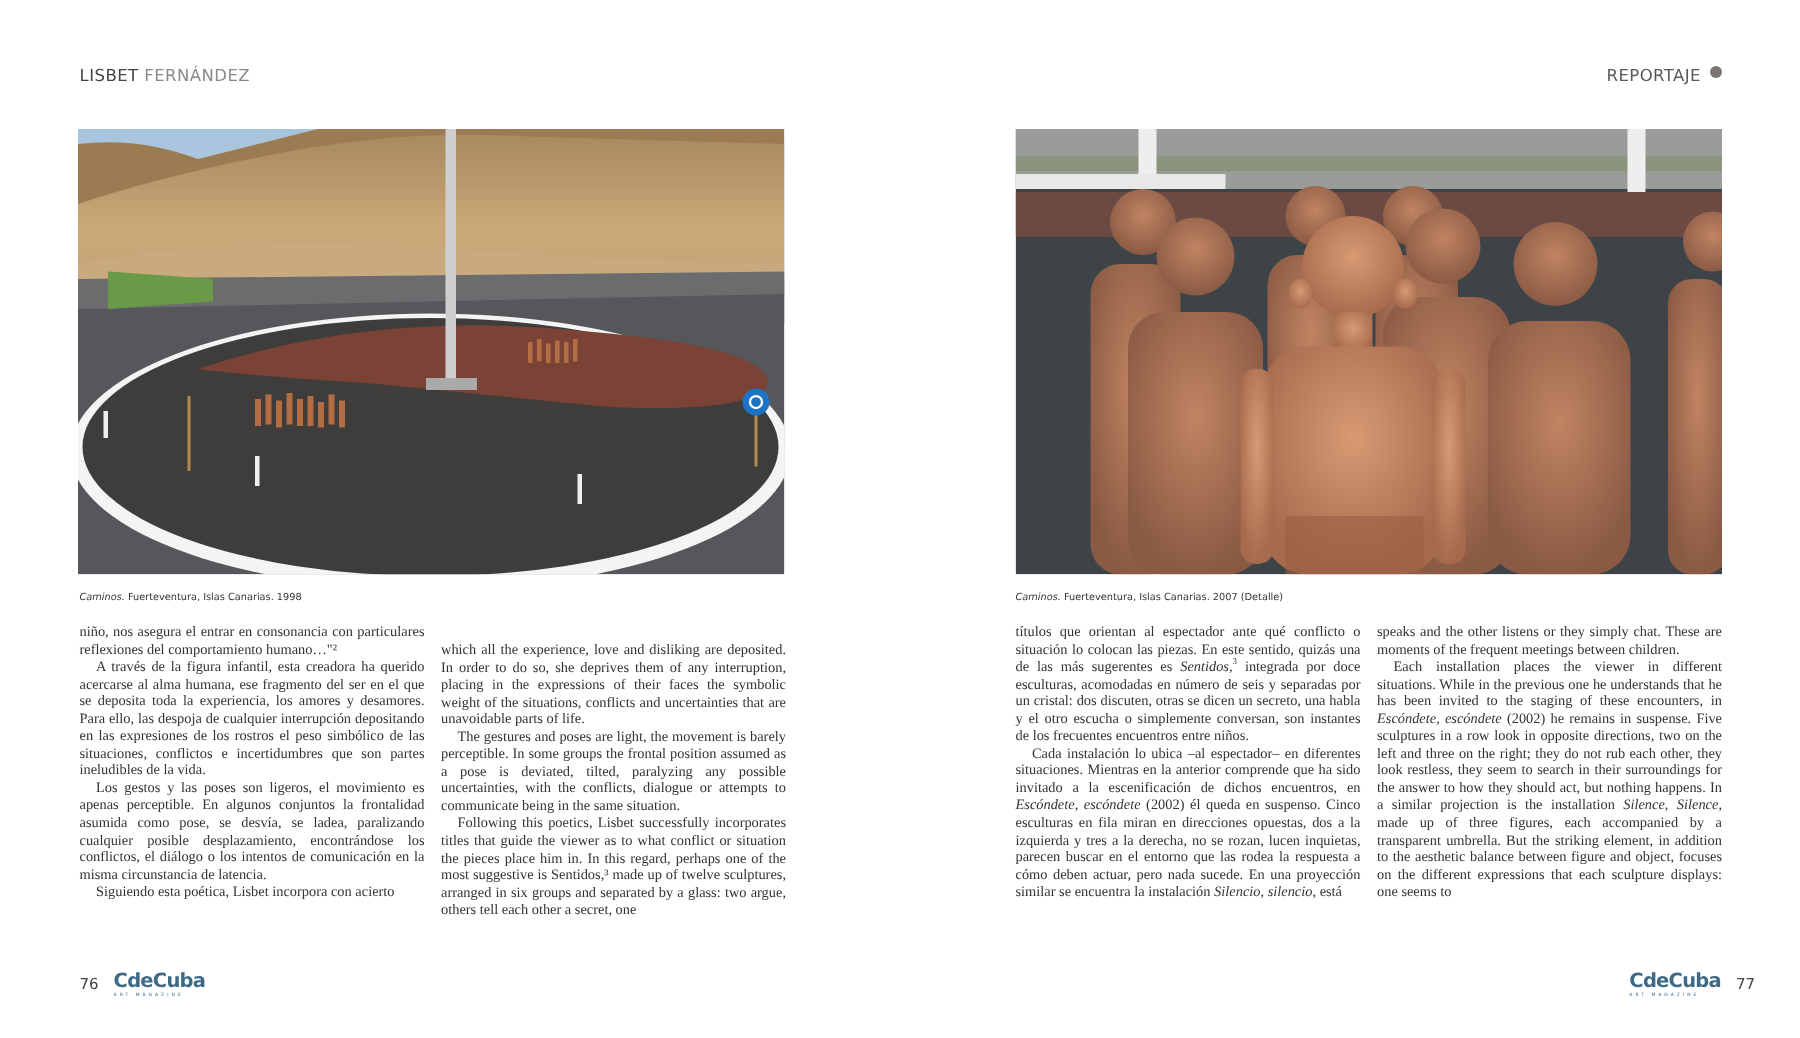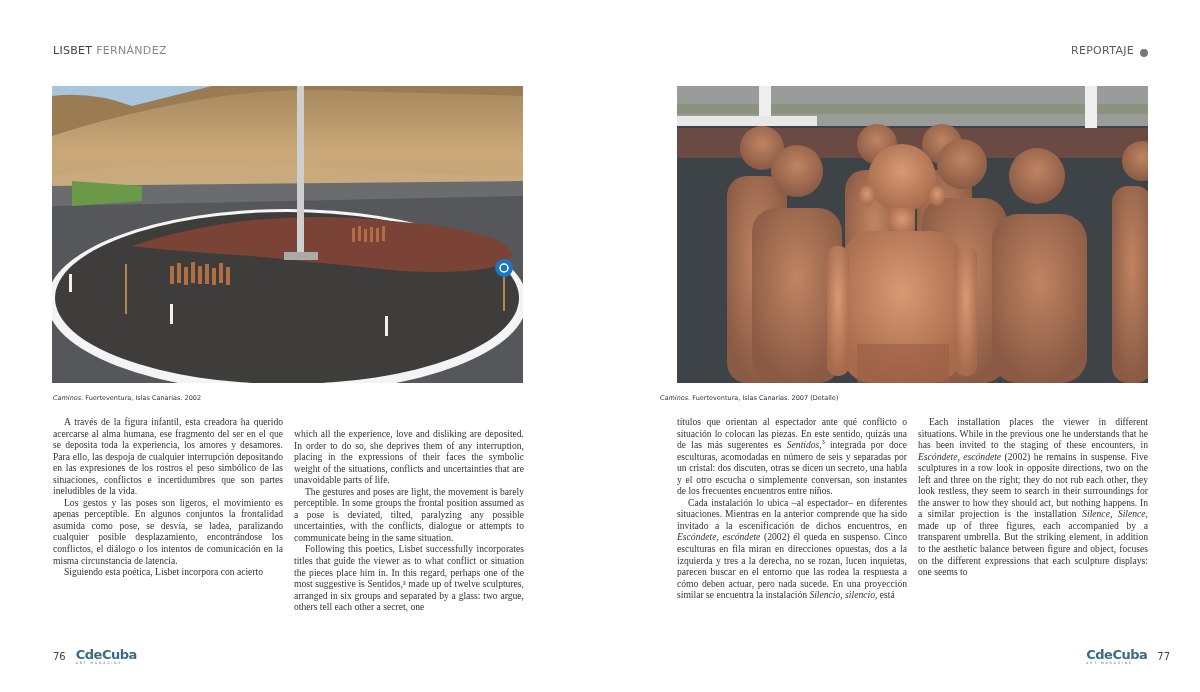--- a/index.html
+++ b/index.html
@@ -12,33 +12,33 @@
     .page.left { left: 0; }
     .page.right { left: 600px; }
 
     .running-head {
       position: absolute; top: 44px; font-family: "DejaVu Sans", sans-serif;
       font-size: 11px; letter-spacing: 0.3px; color: #555;
     }
     .left .running-head { left: 53px; }
     .left .running-head .first { color: #444; }
     .left .running-head .last { color: #8a8a8a; }
-    .right .running-head { right: 52px; display: flex; align-items: flex-end; gap: 6px; color: #5a5a5a; }
+    .right .running-head { right: 52px; display: flex; align-items: flex-start; gap: 6px; color: #5a5a5a; }
     .dot { width: 8px; height: 8px; border-radius: 50%; background: #7d7574; display: inline-block; }
 
     .photo { position: absolute; top: 86px; width: 471px; height: 297px; overflow: hidden; }
     .left .photo { left: 52px; }
     .right .photo { left: 77px; }
 
     .caption {
       position: absolute; top: 394px; font-family: "DejaVu Sans", sans-serif;
       font-size: 6.5px; color: #333;
     }
     .left .caption { left: 53px; }
-    .right .caption { left: 60px; }
+    .right .caption { left: 77px; }
     .caption i { font-style: italic; }
 
     .col {
       position: absolute; top: 416px; width: 230px;
       font-size: 9.6px; line-height: 11.55px; text-align: justify; color: #333;
     }
     .col p { margin: 0; text-indent: 0; }
     .col p.ind { text-indent: 11px; }
     .left .col.c1 { left: 53px; }
     .left .col.c2 { left: 294px; margin-top: 12px; }
@@ -113,24 +113,25 @@
           <circle cx="452" cy="182" r="4" fill="none" stroke="#fff" stroke-width="1.5"></circle>
         <rect x="451" y="191" width="2" height="34" fill="#b08a50"></rect>
         <rect x="73" y="178" width="2" height="50" fill="#b08a50"></rect>
         <rect x="17" y="188" width="3" height="18" fill="#f0f0f0"></rect>
         <rect x="118" y="218" width="3" height="20" fill="#f0f0f0"></rect>
         <rect x="333" y="230" width="3" height="20" fill="#f0f0f0"></rect>
       </svg>
     </div>
 
     <div class="caption">
-      <i>Caminos.</i><span> Fuerteventura, Islas Canarias. 2002</span>
+      <i>Caminos.</i><span> Fuerteventura, Islas Canarias. 1998</span>
     </div>
 
     <div class="col c1">
+      <p>niño, nos asegura el entrar en consonancia con particulares reflexiones del comportamiento humano…"²</p>
       <p class="ind">A través de la figura infantil, esta creadora ha querido acercarse al alma humana, ese fragmento del ser en el que se deposita toda la experiencia, los amores y desamores. Para ello, las despoja de cualquier interrupción depositando en las expresiones de los rostros el peso simbólico de las situaciones, conflictos e incertidumbres que son partes ineludibles de la vida.</p>
       <p class="ind">Los gestos y las poses son ligeros, el movimiento es apenas perceptible. En algunos conjuntos la frontalidad asumida como pose, se desvía, se ladea, paralizando cualquier posible desplazamiento, encontrándose los conflictos, el diálogo o los intentos de comunicación en la misma circunstancia de latencia.</p>
       <p class="ind">Siguiendo esta poética, Lisbet incorpora con acierto</p>
     </div>
 
     <div class="col c2">
       <p>which all the experience, love and disliking are deposited. In order to do so, she deprives them of any interruption, placing in the expressions of their faces the symbolic weight of the situations, conflicts and uncertainties that are unavoidable parts of life.</p>
       <p class="ind">The gestures and poses are light, the movement is barely perceptible. In some groups the frontal position assumed as a pose is deviated, tilted, paralyzing any possible uncertainties, with the conflicts, dialogue or attempts to communicate being in the same situation.</p>
       <p class="ind">Following this poetics, Lisbet successfully incorporates titles that guide the viewer as to what conflict or situation the pieces place him in. In this regard, perhaps one of the most suggestive is Sentidos,³ made up of twelve sculptures, arranged in six groups and separated by a glass: two argue, others tell each other a secret, one</p>
     </div>
@@ -201,20 +202,21 @@
     <div class="caption">
       <i>Caminos.</i><span> Fuerteventura, Islas Canarias. 2007 (Detalle)</span>
     </div>
 
     <div class="col c1">
       <p><span>títulos que orientan al espectador ante qué conflicto o situación lo colocan las piezas. En este sentido, quizás una de las más sugerentes es </span><i>Sentidos,</i><sup>3</sup><span> integrada por doce esculturas, acomodadas en número de seis y separadas por un cristal: dos discuten, otras se dicen un secreto, una habla y el otro escucha o simplemente conversan, son instantes de los frecuentes encuentros entre niños.</span></p>
       <p class="ind"><span>Cada instalación lo ubica –al espectador– en diferentes situaciones. Mientras en la anterior comprende que ha sido invitado a la escenificación de dichos encuentros, en </span><i>Escóndete, escóndete</i><span> (2002) él queda en suspenso. Cinco esculturas en fila miran en direcciones opuestas, dos a la izquierda y tres a la derecha, no se rozan, lucen inquietas, parecen buscar en el entorno que las rodea la respuesta a cómo deben actuar, pero nada sucede. En una proyección similar se encuentra la instalación </span><i>Silencio, silencio</i><span>, está</span></p>
     </div>
 
     <div class="col c2">
+      <p>speaks and the other listens or they simply chat. These are moments of the frequent meetings between children.</p>
       <p class="ind"><span>Each installation places the viewer in different situations. While in the previous one he understands that he has been invited to the staging of these encounters, in </span><i>Escóndete, escóndete</i><span> (2002) he remains in suspense. Five sculptures in a row look in opposite directions, two on the left and three on the right; they do not rub each other, they look restless, they seem to search in their surroundings for the answer to how they should act, but nothing happens. In a similar projection is the installation </span><i>Silence, Silence</i><span>, made up of three figures, each accompanied by a transparent umbrella. But the striking element, in addition to the aesthetic balance between figure and object, focuses on the different expressions that each sculpture displays: one seems to</span></p>
     </div>
 
     <div class="folio">
       <span class="logo">
         <span class="wordmark">CdeCuba</span>
         <span class="tag">ART MAGAZINE</span>
       </span>
       <span>77</span>
     </div>

